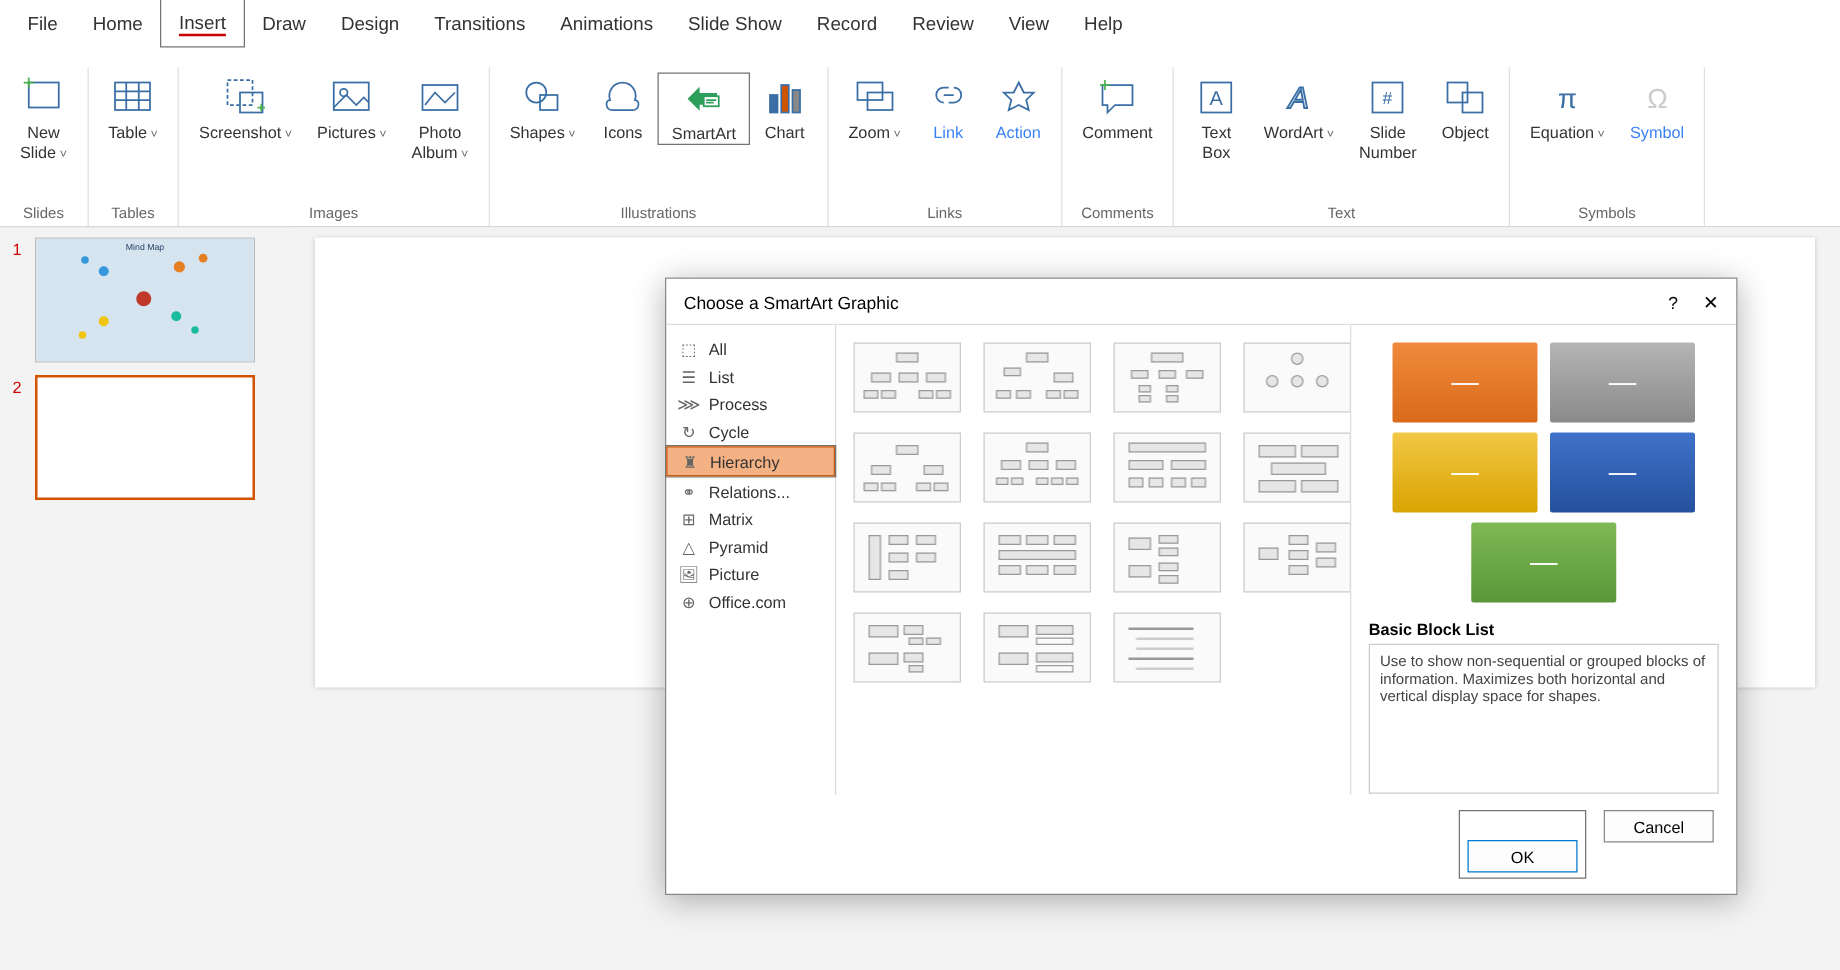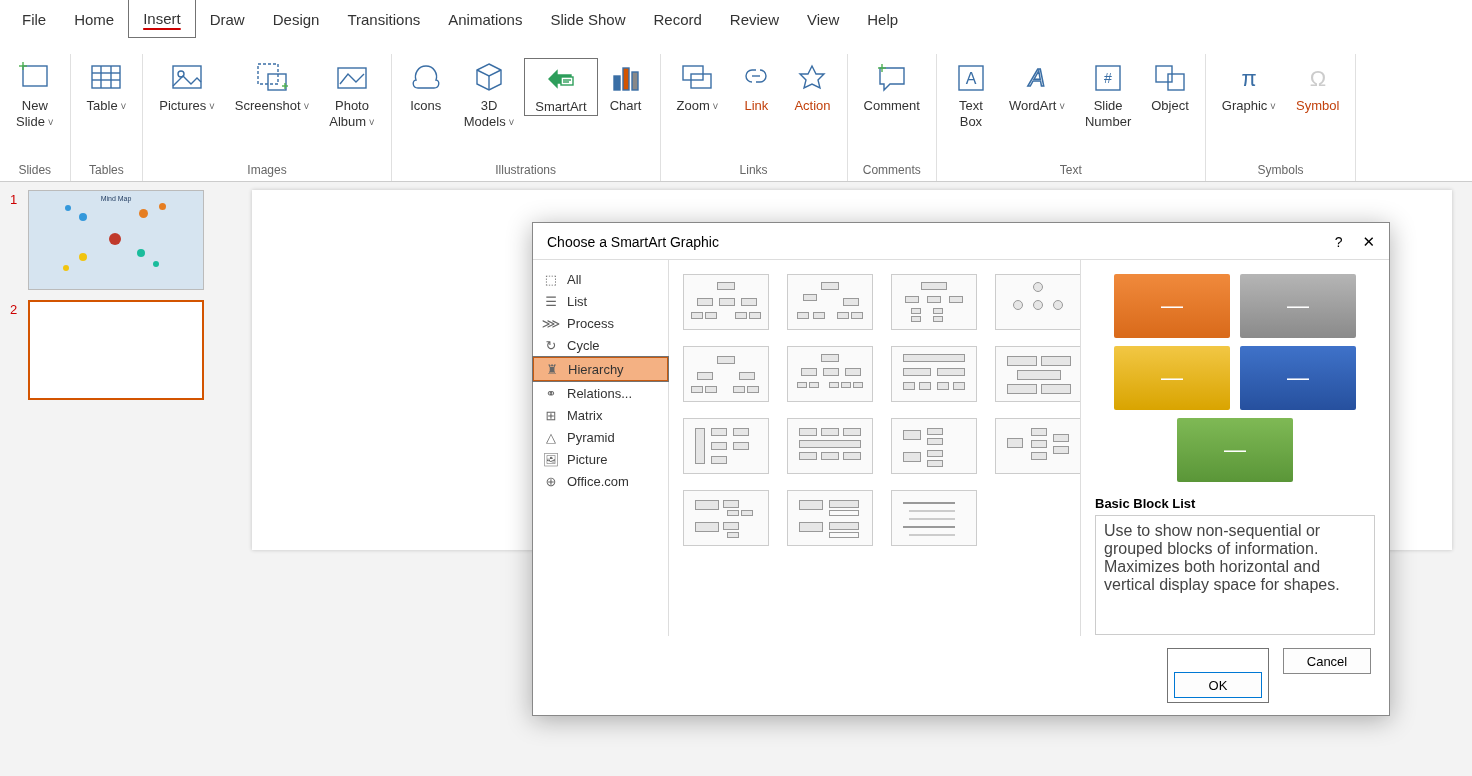--- a/index.html
+++ b/index.html
@@ -12,21 +12,21 @@
     .highlight-red { border: 1px solid #737373; }
 
     
     .ribbon { display: flex; background: #fff; border-bottom: 1px solid #ccc; height: 128px; }
     .ribbon-group { display: flex; flex-direction: column; align-items: center; border-right: 1px solid #e0e0e0; padding: 0 6px 4px; }
     .ribbon-group-items { display: flex; align-items: flex-start; flex: 1; padding-top: 4px; }
     .ribbon-group-label { font-size: 12px; color: #666; padding: 2px 0 0; }
     .rbtn { display: flex; flex-direction: column; align-items: center; justify-content: flex-start; padding: 2px 10px 0; min-width: 50px; cursor: pointer; }
     .rbtn .ico { width: 36px; height: 36px; display: flex; align-items: center; justify-content: center; margin-bottom: 2px; }
     .rbtn .lbl { font-size: 13px; color: #333; text-align: center; line-height: 1.2; }
-    .rbtn.disabled .lbl { color: #c2410c; }
+    .rbtn.disabled .lbl { color: #3b82f6; }
     .rbtn .caret::after { content: " ˅"; font-size: 10px; color: #666; }
 
     
     .workspace { display: flex; height: calc(776px - 54px - 128px); background: #f3f3f3; }
     .slide-panel { width: 232px; padding: 8px 10px; }
     .thumb-row { display: flex; align-items: flex-start; margin-bottom: 10px; }
     .thumb-num { width: 18px; font-size: 13px; color: #c00; padding-top: 2px; }
     .thumb { width: 176px; height: 100px; background: #fff; border: 1px solid #bbb; position: relative; }
     .thumb.active { border: 2px solid #d35400; }
     .editor { flex: 1; background: #f3f3f3; position: relative; }
@@ -40,21 +40,21 @@
     .cat-list { width: 136px; border-right: 1px solid #ddd; padding: 8px 0; }
     .cat-item { display: flex; align-items: center; gap: 8px; padding: 3px 10px; font-size: 13px; color: #333; cursor: pointer; }
     .cat-item .ci { width: 16px; height: 16px; display: inline-flex; align-items: center; justify-content: center; color: #666; }
     .cat-item.selected { background: #f4b183; border: 1px solid #c55a11; }
     .gallery { flex: 1; padding: 14px; display: grid; grid-template-columns: repeat(4, 86px); gap: 16px 18px; align-content: start; border-right: 1px solid #ddd; overflow-y: auto; }
     .thumb2 { width: 86px; height: 56px; border: 1px solid #ccc; background: #fafafa; display:flex; align-items:center; justify-content:center; }
     .preview { width: 308px; padding: 14px 14px 0; display:flex; flex-direction:column; }
     .preview-grid { display: grid; grid-template-columns: 116px 116px; grid-auto-rows: 64px; gap: 8px 10px; justify-content: center; margin-bottom: 14px; }
     .block { border-radius: 2px; display:flex; align-items:center; justify-content:center; color:#fff; font-size:22px; }
     .preview h4 { font-size: 13px; font-weight: 600; margin-bottom: 4px; }
-    .desc-box { border:1px solid #ccc; padding:6px 8px; font-size:16px; color:#444; min-height:120px; }
+    .desc-box { border:1px solid #ccc; padding:6px 8px; font-size:12px; color:#444; min-height:120px; }
     .dialog-footer { display:flex; justify-content:flex-end; gap:14px; padding: 12px 18px; }
     .btn { min-width: 88px; height: 26px; border: 1px solid #888; background: #fdfdfd; font-size: 13px; cursor: pointer; }
     .btn.primary { border: 1px solid #0078d4; margin-top: 19px; }
 
     
     svg { stroke: #3a6ea5; stroke-width: 1.4; fill: none; }
 
     
     .mini-hier { position:relative; width:70px; height:44px; }
     .mini-hier .b { position:absolute; background:#e6e6e6; border:1px solid #999; }
@@ -114,70 +114,69 @@
       </div>
     </div>
     <div class="ribbon-group-label">Tables</div>
   </div>
 
   <div class="ribbon-group">
     <div class="ribbon-group-items">
       <div class="rbtn">
         <span class="ico">
             <svg viewBox="0 0 36 36">
-              <rect x="4" y="6" width="28" height="22"></rect>
-              <circle cx="12" cy="14" r="3"></circle>
-              <polyline points="4,26 14,16 22,24 28,18 32,22"></polyline>
-            </svg>
-          </span>
-        <span class="lbl caret">Pictures</span>
-      </div>
-      <div class="rbtn">
-        <span class="ico">
-            <svg viewBox="0 0 36 36">
               <rect x="4" y="4" width="20" height="20" stroke-dasharray="3 2"></rect>
               <rect x="14" y="14" width="18" height="16"></rect>
               <line x1="28" y1="26" x2="34" y2="26" stroke="#4caf50"></line>
               <line x1="31" y1="23" x2="31" y2="29" stroke="#4caf50"></line>
             </svg>
           </span>
         <span class="lbl caret">Screenshot</span>
       </div>
       <div class="rbtn">
         <span class="ico">
             <svg viewBox="0 0 36 36">
+              <rect x="4" y="6" width="28" height="22"></rect>
+              <circle cx="12" cy="14" r="3"></circle>
+              <polyline points="4,26 14,16 22,24 28,18 32,22"></polyline>
+            </svg>
+          </span>
+        <span class="lbl caret">Pictures</span>
+      </div>
+      <div class="rbtn">
+        <span class="ico">
+            <svg viewBox="0 0 36 36">
               <rect x="4" y="8" width="28" height="20"></rect>
               <polyline points="6,24 14,14 22,22 30,14"></polyline>
             </svg>
           </span>
         <span class="lbl caret">Photo<br>Album</span>
       </div>
     </div>
     <div class="ribbon-group-label">Images</div>
   </div>
 
   <div class="ribbon-group">
     <div class="ribbon-group-items">
       <div class="rbtn">
         <span class="ico">
             <svg viewBox="0 0 36 36">
+              <circle cx="13" cy="14" r="8"></circle>
+              <rect x="16" y="16" width="14" height="12"></rect>
+            </svg>
+          </span>
+        <span class="lbl caret">Shapes</span>
+      </div>
+      <div class="rbtn">
+        <span class="ico">
+            <svg viewBox="0 0 36 36">
               <path d="M18 6 C10 6 6 14 8 20 C4 20 4 28 10 28 L26 28 C32 28 32 20 28 20 C30 14 26 6 18 6 Z"></path>
             </svg>
           </span>
         <span class="lbl">Icons</span>
-      </div>
-      <div class="rbtn">
-        <span class="ico">
-            <svg viewBox="0 0 36 36">
-              <polygon points="18,4 30,10 30,24 18,30 6,24 6,10"></polygon>
-              <polyline points="6,10 18,16 30,10"></polyline>
-              <line x1="18" y1="16" x2="18" y2="30"></line>
-            </svg>
-          </span>
-        <span class="lbl caret">3D<br>Models</span>
       </div>
       <div class="rbtn highlight-red">
         <span class="ico">
             <svg viewBox="0 0 36 36">
               <polygon points="6,18 14,10 14,14 28,14 28,22 14,22 14,26" fill="#2e9e5b" stroke="#2e9e5b"></polygon>
               <rect x="18" y="16" width="12" height="8" fill="#fff" stroke="#2e9e5b"></rect>
               <line x1="20" y1="19" x2="28" y2="19" stroke="#2e9e5b"></line>
               <line x1="20" y1="21" x2="26" y2="21" stroke="#2e9e5b"></line>
             </svg>
           </span>
@@ -287,21 +286,21 @@
   </div>
 
   <div class="ribbon-group">
     <div class="ribbon-group-items">
       <div class="rbtn">
         <span class="ico">
             <svg viewBox="0 0 36 36">
               <text x="18" y="26" text-anchor="middle" font-size="22" fill="#3a6ea5" stroke="none">π</text>
             </svg>
           </span>
-        <span class="lbl caret">Graphic</span>
+        <span class="lbl caret">Equation</span>
       </div>
       <div class="rbtn disabled">
         <span class="ico">
             <svg viewBox="0 0 36 36" stroke="#ccc">
               <text x="18" y="26" text-anchor="middle" font-size="22" fill="#ccc" stroke="none">Ω</text>
             </svg>
           </span>
         <span class="lbl">Symbol</span>
       </div>
     </div>

